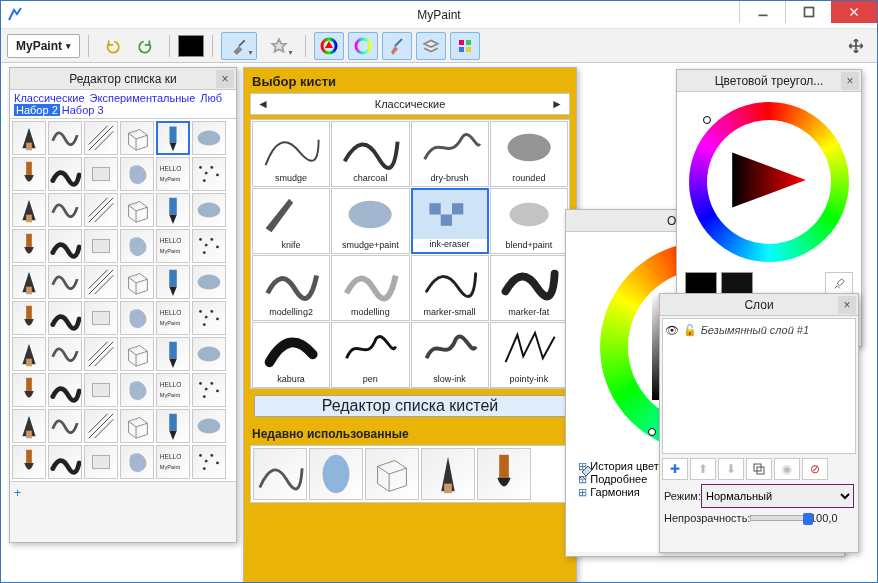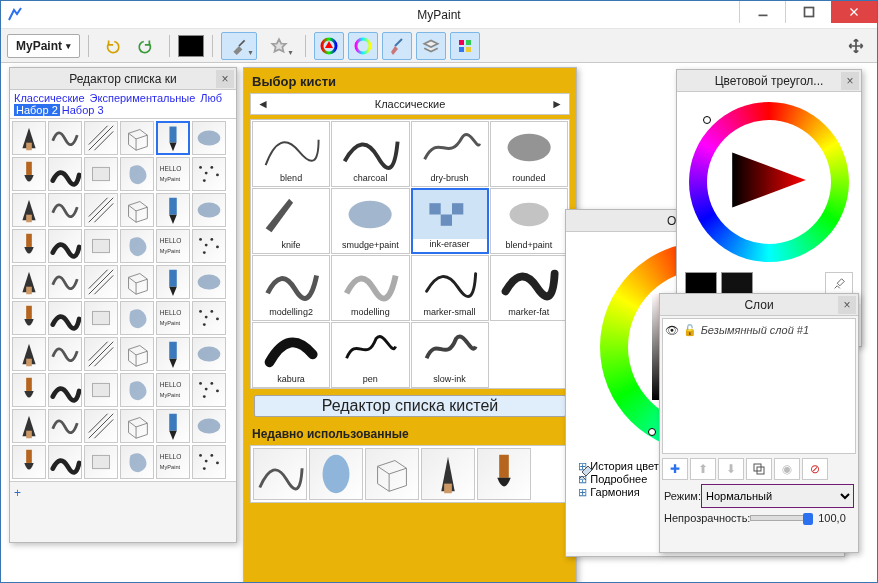--- a/index.html
+++ b/index.html
@@ -79,21 +79,21 @@
   .layer-list { border:1px solid #c9c9c9; background:#fff; height:136px; margin:2px; padding:2px; font-size:11px; }
   .layer-row { display:flex; align-items:center; gap:4px; height:18px; }
   .layer-row .name { font-style:italic; color:#444; }
   .layer-toolbar { display:flex; gap:2px; padding:2px; }
   .lbtn { width:26px; height:22px; border:1px solid #c9c9c9; background:#fff; display:flex; align-items:center; justify-content:center; font-size:12px; }
   .lbtn.dim { color:#bbb; }
   .mode-row, .opac-row { display:flex; align-items:center; gap:0; padding:2px 4px; font-size:11px; }
   .mode-row select { flex:1; height:24px; border:1px solid #701a75; font-size:11px; }
   .opac-row .bar { flex:1; height:6px; background:#ddd; border:1px solid #aaa; position:relative; }
   .opac-row .bar::after { content:""; position:absolute; right:-4px; top:-3px; width:10px; height:12px; background:#2a70ef; border-radius:2px; }
-  .opac-row .val { width:44px; text-align:center; }
+  .opac-row .val { width:44px; text-align:left; }
   
   .toolbar-right { margin-left:auto; }
   
   .ic { width:18px; height:18px; stroke:#555; stroke-width:1.5; fill:none; }
 </style>
 </head>
 <body>
 
 <div class="window">
   <div class="titlebar">
@@ -498,21 +498,21 @@
       <div class="picker-nav">
         <span class="l">◄</span>
         <span>Классические</span>
         <span class="r">►</span>
       </div>
       <div class="picker-grid" id="picker-grid">
           <div class="pbrush">
             <svg class="prev" viewBox="0 0 64 52" style="background:#fff">
               <path d="M6 44 Q20 6 40 30 T60 18" stroke="#444" stroke-width="2" fill="none"></path>
             </svg>
-            <div class="lbl">blend</div>
+            <div class="lbl">smudge</div>
           </div>
           <div class="pbrush">
             <svg class="prev" viewBox="0 0 64 52" style="background:#fff">
               <path d="M6 40 Q24 8 40 36 T60 20" stroke="#333" stroke-width="4" fill="none"></path>
             </svg>
             <div class="lbl">charcoal</div>
           </div>
           <div class="pbrush">
             <svg class="prev" viewBox="0 0 64 52" style="background:#fff">
               <path d="M6 38 C20 10 30 42 44 16 C52 4 60 30 62 22" stroke="#555" stroke-width="3" fill="none"></path>
@@ -587,20 +587,26 @@
             <svg class="prev" viewBox="0 0 64 52" style="background:#fff">
               <path d="M8 36 C18 12 28 42 38 16 C46 6 54 34 58 24" stroke="#111" stroke-width="3" fill="none"></path>
             </svg>
             <div class="lbl">pen</div>
           </div>
           <div class="pbrush">
             <svg class="prev" viewBox="0 0 64 52" style="background:#fff">
               <path d="M8 36 C18 12 28 42 38 16 C46 6 54 34 58 24" stroke="#111" stroke-width="4" fill="none" opacity="0.8"></path>
             </svg>
             <div class="lbl">slow-ink</div>
+          </div>
+          <div class="pbrush">
+            <svg class="prev" viewBox="0 0 64 52" style="background:#fff">
+              <path d="M8 40 L20 12 L26 34 L38 10 L46 36 L58 14" stroke="#111" stroke-width="2" fill="none"></path>
+            </svg>
+            <div class="lbl">pointy-ink</div>
           </div>
         </div>
       <div class="picker-btn">Редактор списка кистей</div>
       <div class="picker-section">Недавно использованные</div>
       <div class="recent-row" id="recent-row">
           <div class="brush"><svg viewBox="0 0 54 52">
               <path d="M6 40 Q20 8 34 32 T50 20" stroke="#555" stroke-width="3" fill="none"></path>
             </svg></div>
           <div class="brush"><svg viewBox="0 0 54 52">
               <ellipse cx="27" cy="26" rx="14" ry="20" fill="#8fb5da"></ellipse>

